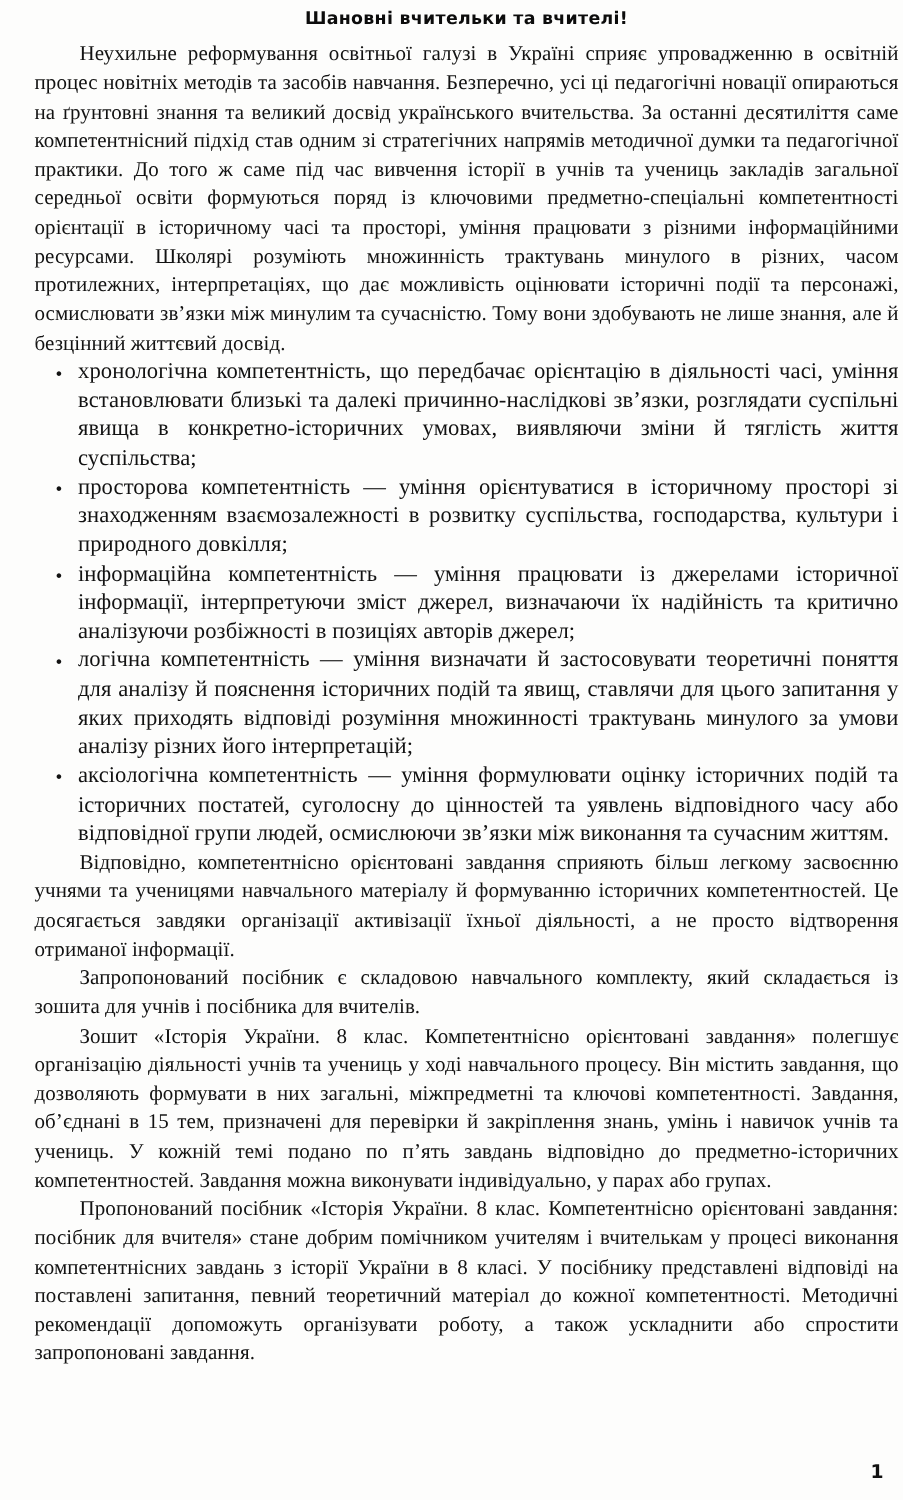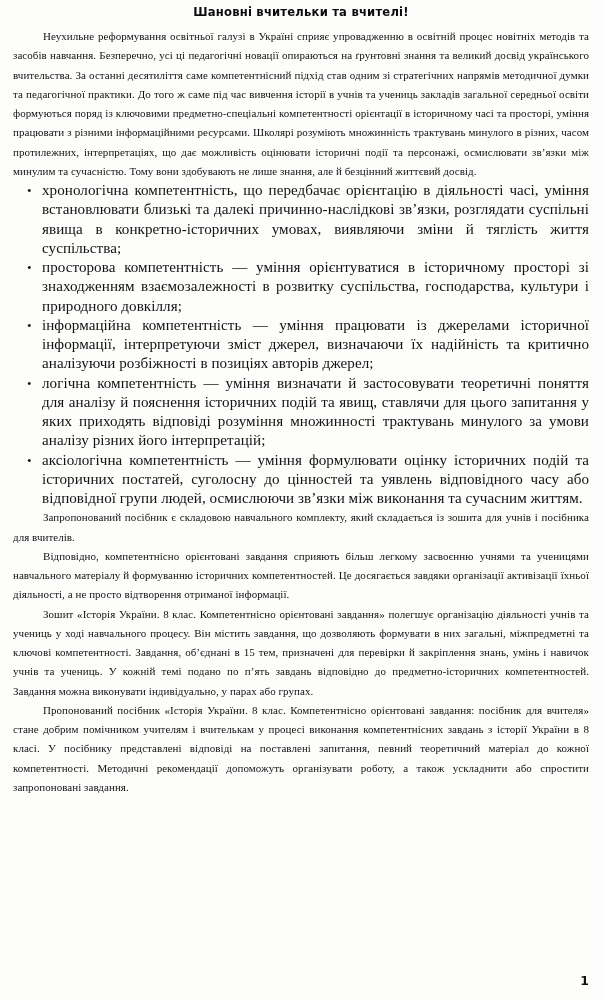--- a/index.html
+++ b/index.html
@@ -17,38 +17,38 @@
   }
   .page {
     position: relative;
     width: 602px;
     height: 1000px;
     box-sizing: border-box;
     padding: 0;
   }
   .content {
     position: absolute;
-    left: 13px;
+    left: 23px;
     top: 0;
     width: 576px;
   }
   .doc-title {
     font-family: "DejaVu Sans", "Liberation Sans", sans-serif;
     font-weight: bold;
     font-size: 11.6px;
     letter-spacing: 0.2px;
     text-align: center;
     margin: 0;
     padding-top: 4px;
     line-height: 16px;
     color: #0c0c0c;
   }
   p.para {
     margin: 0;
-    font-size: 11px;
+    font-size: 14px;
     line-height: 19.25px;
     text-align: justify;
     text-indent: 30px;
     color: #121212;
     letter-spacing: 0.05px;
     -webkit-hyphens: none;
     hyphens: none;
   }
   p.para.first {
     margin-top: 7px;
@@ -114,23 +114,23 @@
       <li>
         <span class="bullet-dot">•</span>
         <span>логічна компетентність — уміння визначати й застосовувати теоретичні поняття для аналізу й пояснення історичних подій та явищ, ставлячи для цього запитання у яких приходять відповіді розуміння множинності трактувань минулого за умови аналізу різних його інтерпретацій;</span>
       </li>
       <li>
         <span class="bullet-dot">•</span>
         <span>аксіологічна компетентність — уміння формулювати оцінку історичних подій та історичних постатей, суголосну до цінностей та уявлень відповідного часу або відповідної групи людей, осмислюючи зв’язки між виконання та сучасним життям.</span>
       </li>
     </ul>
 
+    <p class="para">Відповідно, компетентнісно орієнтовані завдання сприяють більш легкому засвоєнню учнями та ученицями навчального матеріалу й формуванню історичних компетентностей. Це досягається завдяки організації активізації їхньої діяльності, а не просто відтворення отриманої інформації.</p>
+
     <p class="para">Запропонований посібник є складовою навчального комплекту, який складається із зошита для учнів і посібника для вчителів.</p>
-
-    <p class="para">Відповідно, компетентнісно орієнтовані завдання сприяють більш легкому засвоєнню учнями та ученицями навчального матеріалу й формуванню історичних компетентностей. Це досягається завдяки організації активізації їхньої діяльності, а не просто відтворення отриманої інформації.</p>
 
     <p class="para">Зошит «Історія України. 8 клас. Компетентнісно орієнтовані завдання» полегшує організацію діяльності учнів та учениць у ході навчального процесу. Він містить завдання, що дозволяють формувати в них загальні, міжпредметні та ключові компетентності. Завдання, об’єднані в 15 тем, призначені для перевірки й закріплення знань, умінь і навичок учнів та учениць. У кожній темі подано по п’ять завдань відповідно до предметно-історичних компетентностей. Завдання можна виконувати індивідуально, у парах або групах.</p>
 
     <p class="para">Пропонований посібник «Історія України. 8 клас. Компетентнісно орієнтовані завдання: посібник для вчителя» стане добрим помічником учителям і вчителькам у процесі виконання компетентнісних завдань з історії України в 8 класі. У посібнику представлені відповіді на поставлені запитання, певний теоретичний матеріал до кожної компетентності. Методичні рекомендації допоможуть організувати роботу, а також ускладнити або спростити запропоновані завдання.</p>
 
   </div>
 
   <div class="page-number">1</div>
 </div>
 

